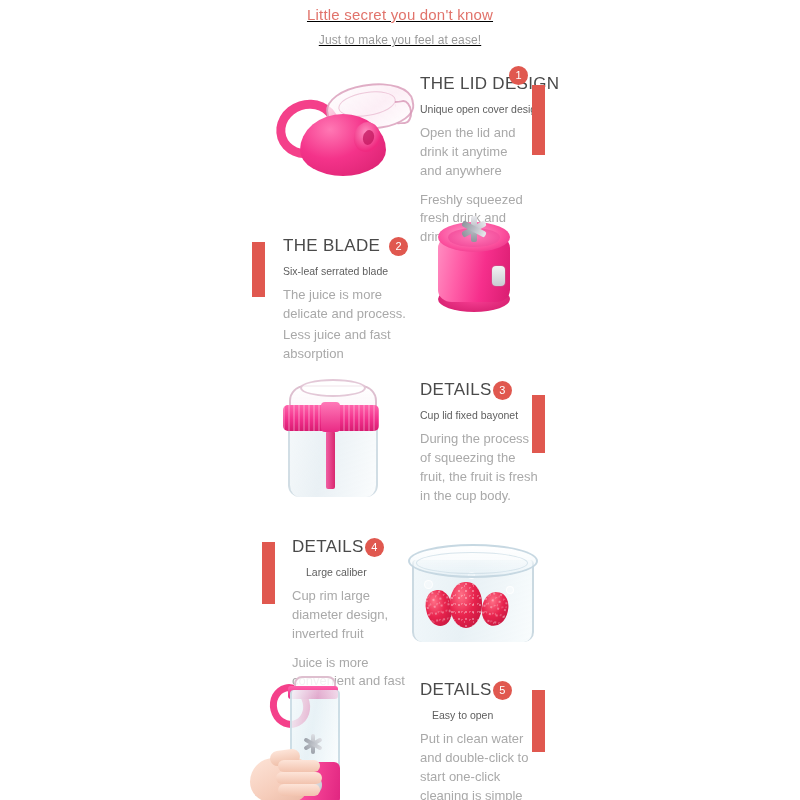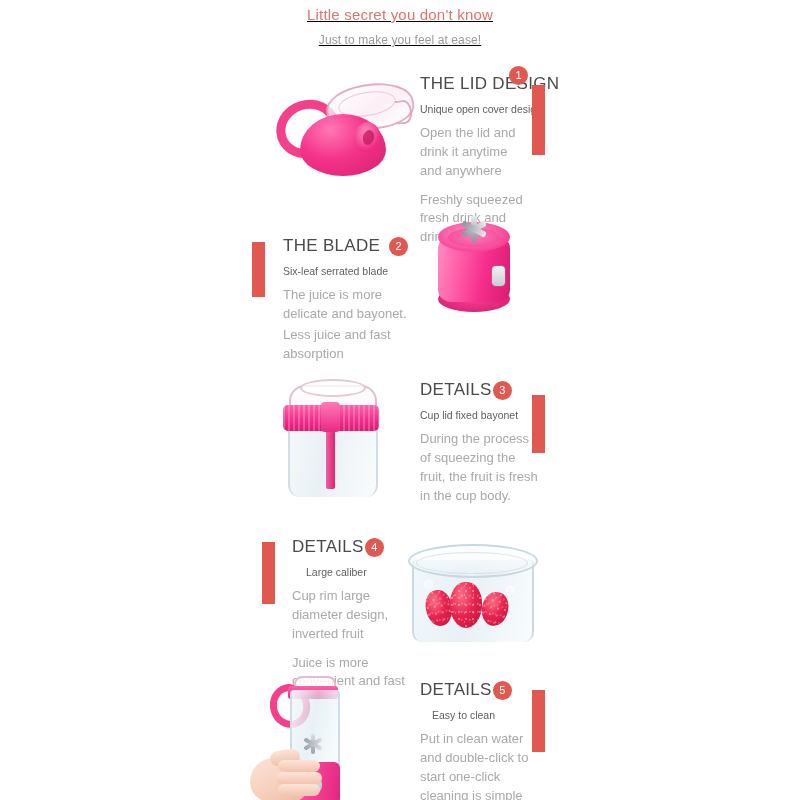--- a/index.html
+++ b/index.html
@@ -440,21 +440,21 @@
 <div class="section" style="top:210px;">
 
   <div class="accent-bar" style="left:252px; top:32px; height:55px;"></div>
 
   <div class="text-block" style="left:283px; top:26px; width:125px;">
     <div class="heading-row">
       <span class="heading">THE BLADE</span>
       <span class="badge gap">2</span>
     </div>
     <div class="subheading">Six-leaf serrated blade</div>
-    <div class="body-text">The juice is more delicate and bayonet.</div>
+    <div class="body-text">The juice is more delicate and process.</div>
     <div class="body-text" style="margin-top:2px;">Less juice and fast absorption</div>
   </div>
 
   <div class="art" style="left:420px; top:0px; width:120px; height:115px;">
     <div class="base-bottom"></div>
     <div class="base-cyl"></div>
     <div class="base-top"></div>
     <div class="base-top-inner"></div>
     <div class="blade">
       <span></span>
@@ -534,18 +534,18 @@
     <div class="finger f1"></div>
     <div class="finger f2"></div>
     <div class="finger f3"></div>
   </div>
 
   <div class="text-block" style="left:420px; top:8px; width:120px;">
     <div class="heading-row">
       <span class="heading">DETAILS</span>
       <span class="badge tight">5</span>
     </div>
-    <div class="subheading" style="padding-left:12px;">Easy to clean</div>
+    <div class="subheading" style="padding-left:12px;">Easy to open</div>
     <div class="body-text">Put in clean water and double-click to start one-click cleaning is simple and convenient</div>
   </div>
 
   <div class="accent-bar" style="left:532px; top:18px; height:62px;"></div>
 </div>
 
 </body></html>

